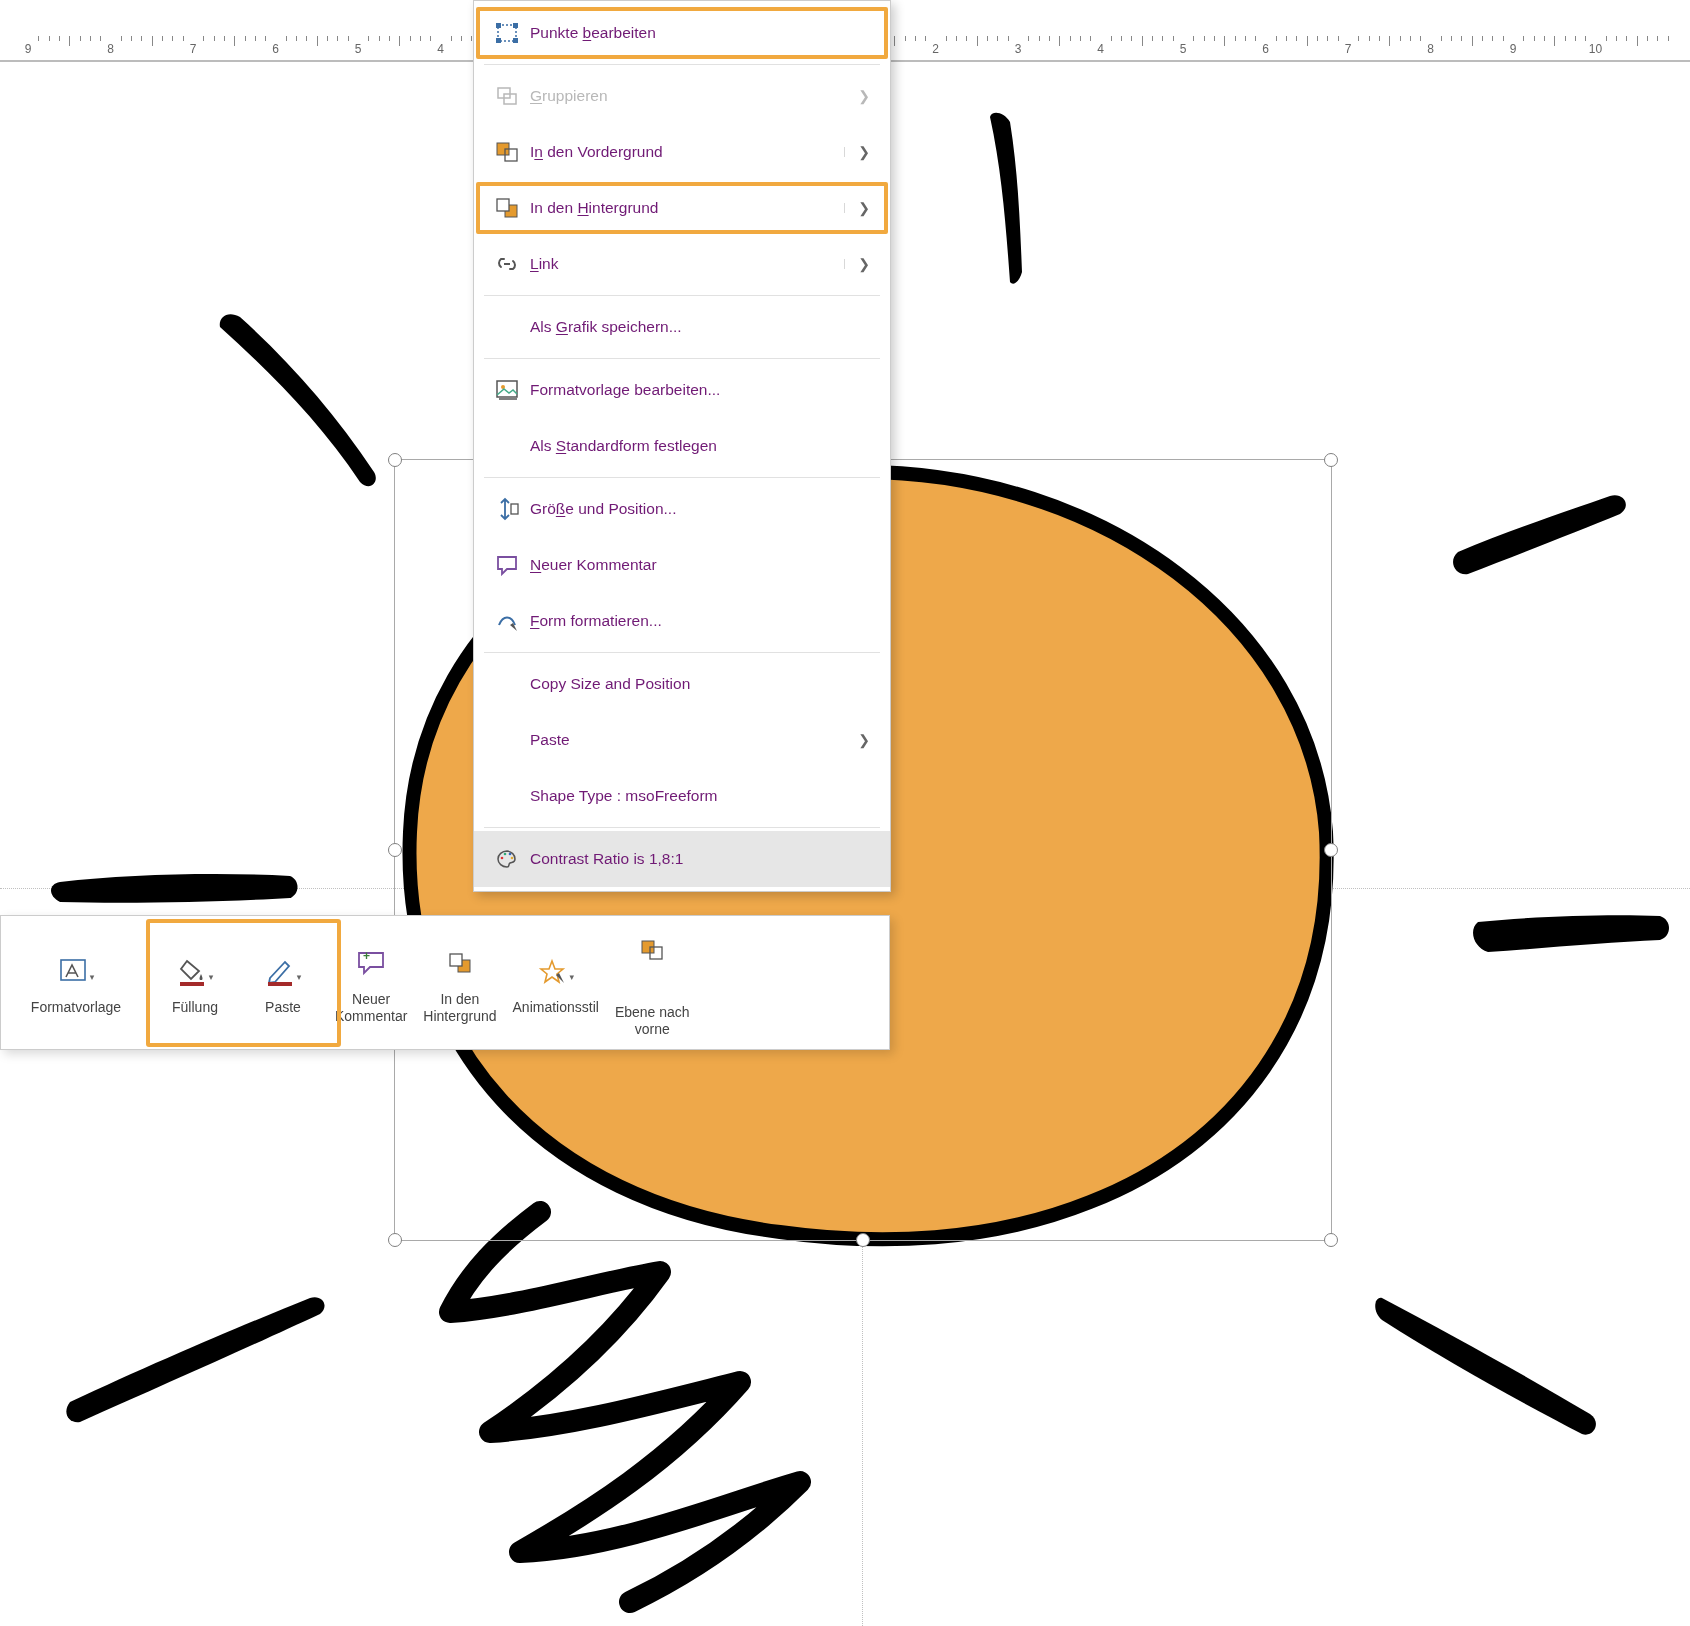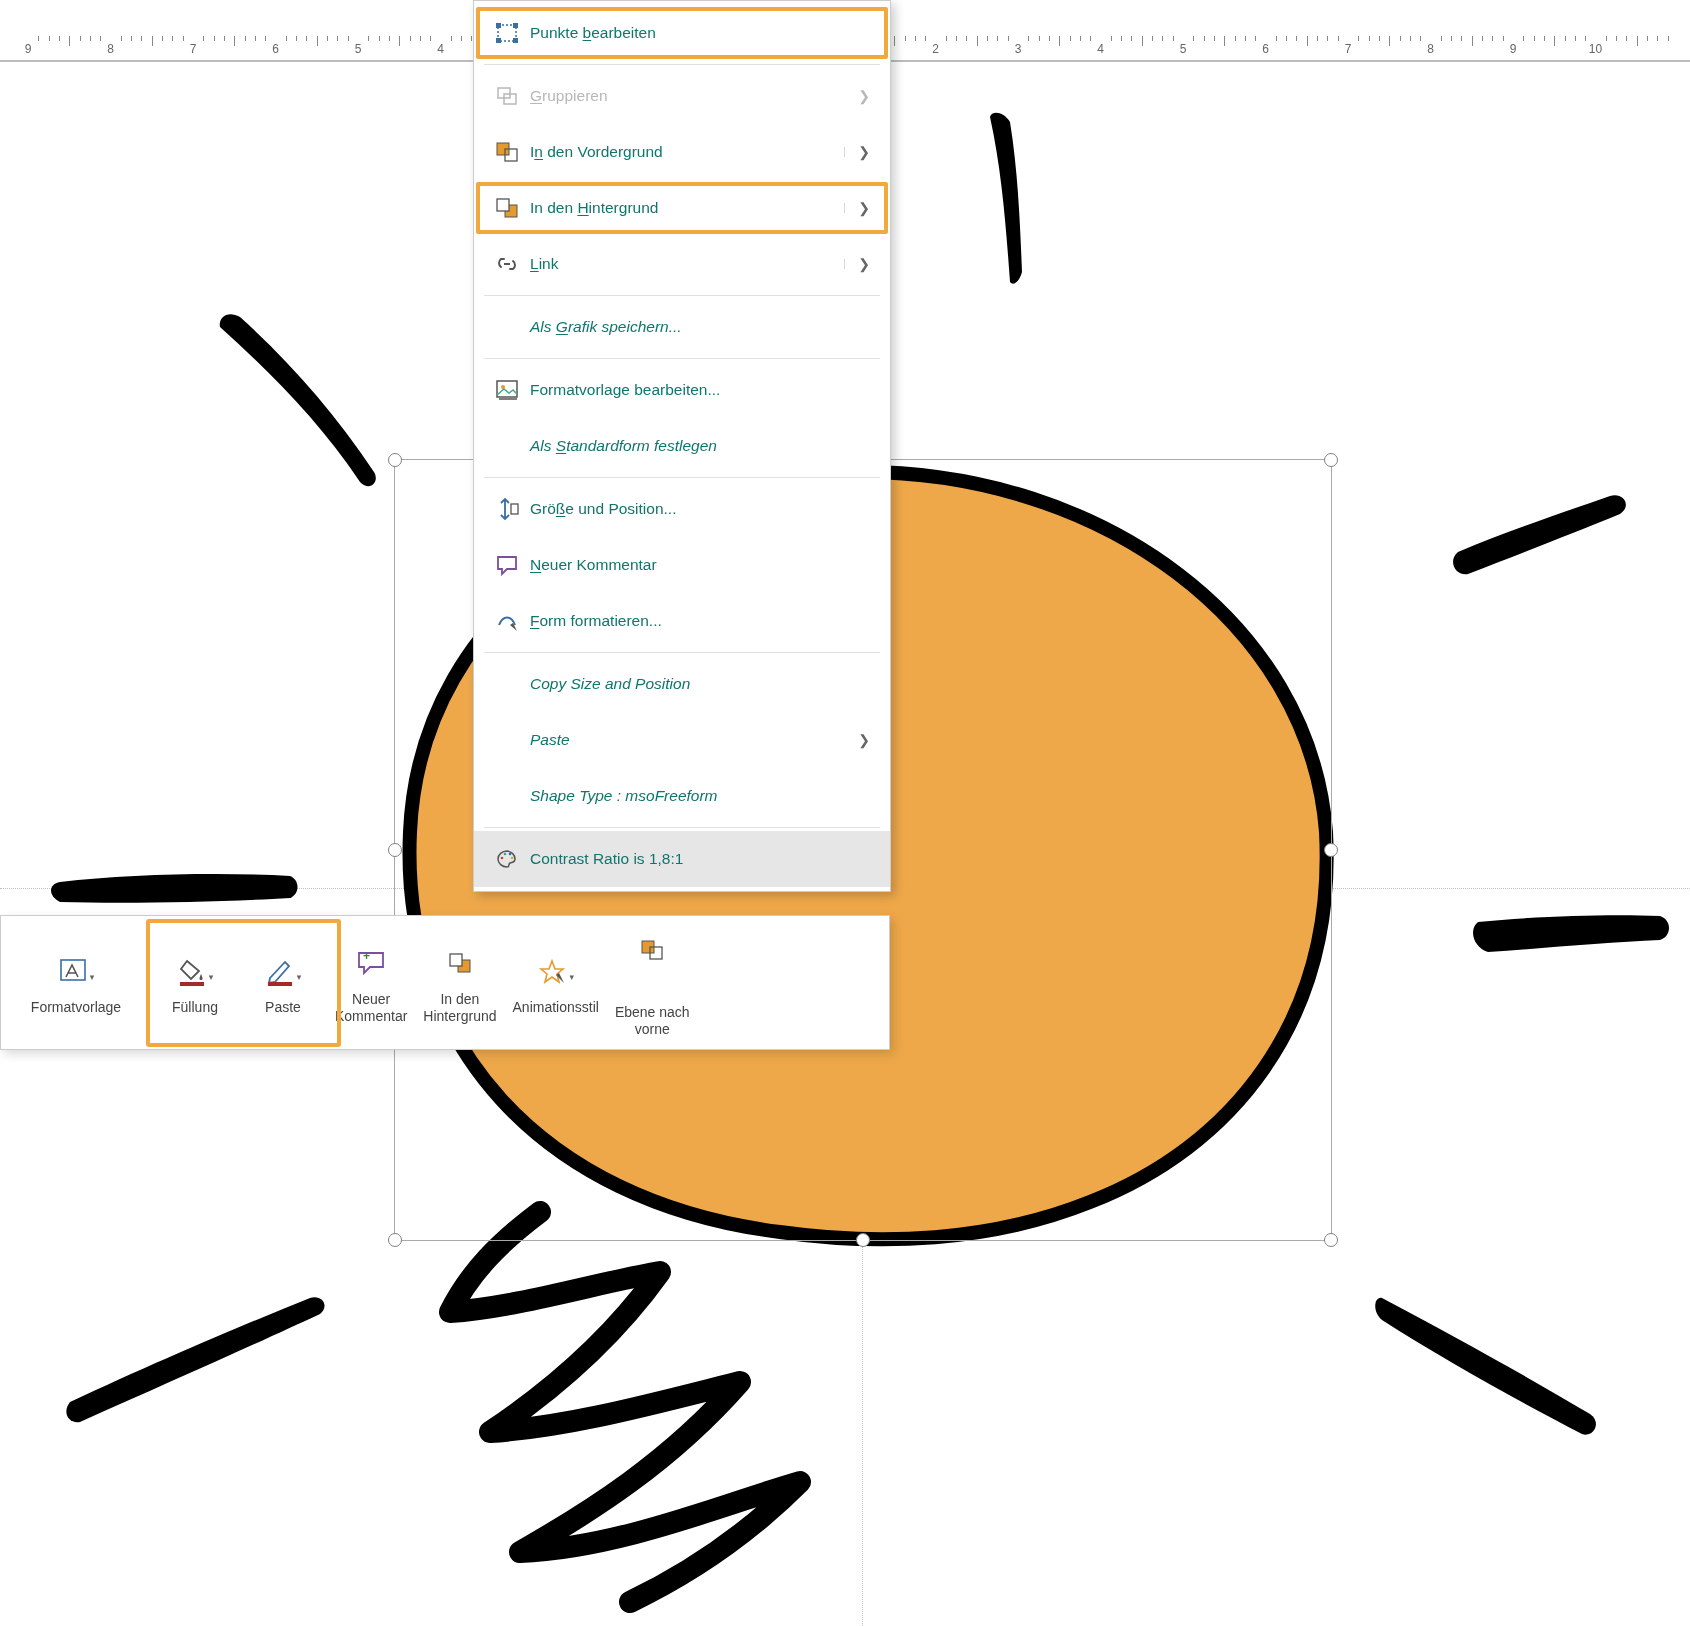--- a/index.html
+++ b/index.html
@@ -118,21 +118,21 @@
     }
     .menu-item .micon {
       width: 34px;
       display: flex;
       align-items: center;
       justify-content: center;
     }
     .menu-item .mlabel {
       flex: 1;
       padding-left: 6px;
-      color: #0f766e;
+      color: #701a75;
       font-size: 15.5px;
     }
     .menu-item .marrow {
       width: 24px;
       text-align: center;
       color: #666;
       font-size: 14px;
       position: relative;
     }
     .menu-item.disabled .mlabel, .menu-item.disabled .marrow { color: #b8b8b8; }
@@ -145,21 +145,21 @@
       top: 16%;
       height: 68%;
       border-left: 1px solid #d8d8d8;
     }
     .sep {
       height: 1px;
       background: #e1e1e1;
       margin: 3px 10px;
     }
     .menu-sub { padding-left: 56px; }
-    .menu-sub .mlabel { padding-left: 0; font-style: italic; }
+    .menu-sub .mlabel { padding-left: 0; }
     .underline { text-decoration: underline; text-underline-offset: 2px; }
 
     
     .mini-toolbar {
       position: absolute;
       top: 915px;
       left: 0;
       width: 890px;
       height: 135px;
       background: #fff;

